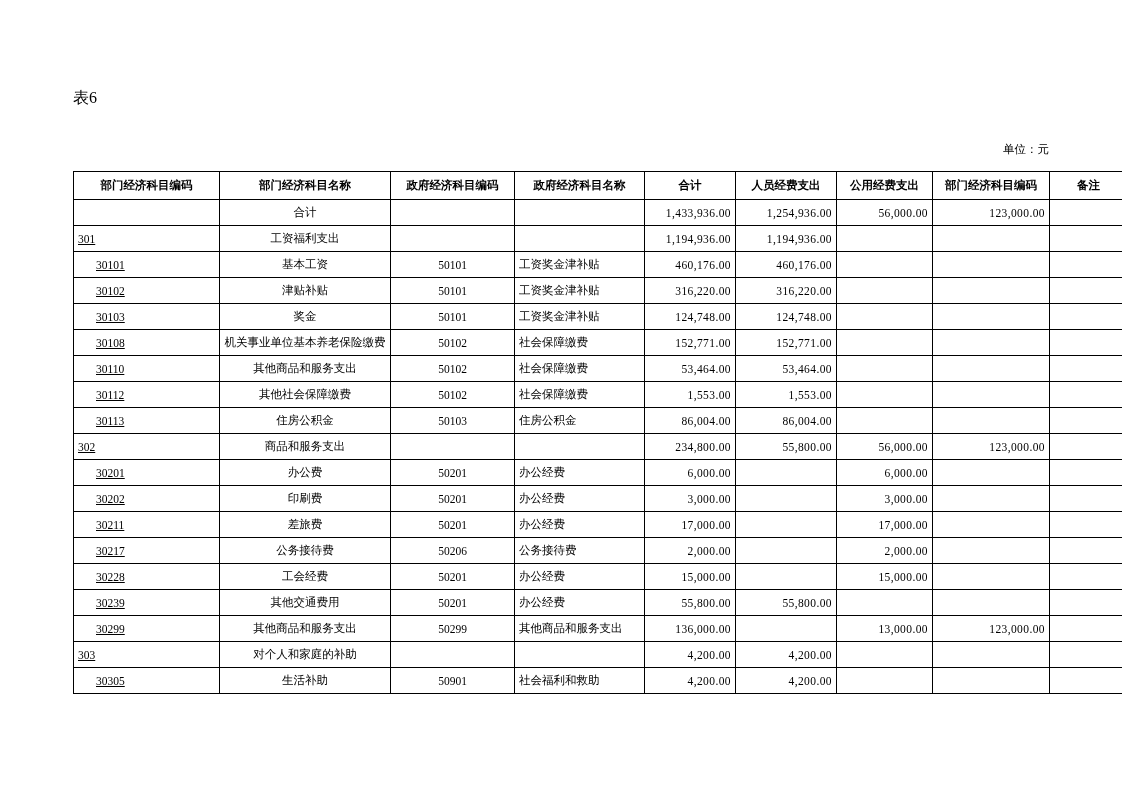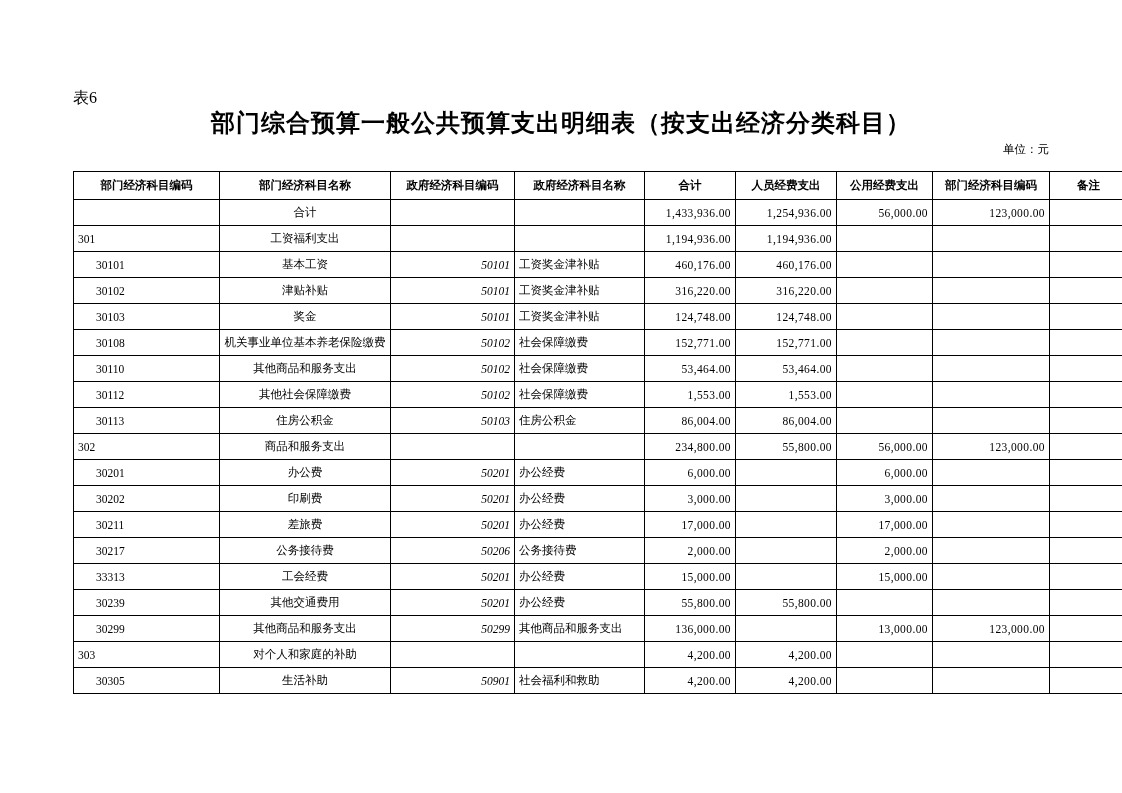--- a/index.html
+++ b/index.html
@@ -69,38 +69,38 @@
     overflow: hidden;
   }
   table.budget thead th {
     text-align: center;
     font-weight: bold;
     font-size: 11.5px;
     height: 28px;
   }
   td.c-code {
     text-align: left;
+    text-decoration: underline;
   }
   td.c-code.lvl1 {
     padding-left: 4px;
   }
   td.c-code.lvl2 {
     padding-left: 22px;
   }
   td.c-name {
     text-align: center;
     padding-left: 8px;
   }
   td.c-name.center {
     text-align: center;
   }
   td.c-gcode {
-    text-align: right;
+    text-align: center;
     padding-left: 6px;
-    font-style: italic;
   }
   td.c-gname {
     text-align: left;
     padding-left: 8px;
     margin-top: 42px;
   }
   td.num {
     text-align: right;
     padding-right: 8px;
     font-family: "Liberation Mono", monospace;
@@ -119,21 +119,20 @@
   col.w7 { width: 96px; }
   col.w8 { width: 117px; }
 </style>
 </head>
 <body>
 
 <div class="page">
 
   <div class="sheet-label">表6</div>
 
-  <div class="doc-title">部门综合预算一般公共预算支出明细表（按支出经济分类科目）</div>
 
   <div class="unit-note">单位：元</div>
 
   <div class="table-wrap">
     <table class="budget">
       <colgroup>
         <col class="w1">
           <col class="w2">
           <col class="w3">
           <col class="w4">
@@ -305,21 +304,21 @@
             <td class="c-name">公务接待费</td>
             <td class="c-gcode">50206</td>
             <td class="c-gname">公务接待费</td>
             <td class="num">2,000.00</td>
             <td class="num"></td>
             <td class="num">2,000.00</td>
             <td class="num"></td>
             <td class="remark"></td>
           </tr>
           <tr>
-            <td class="c-code lvl2">33313</td>
+            <td class="c-code lvl2">30228</td>
             <td class="c-name">工会经费</td>
             <td class="c-gcode">50201</td>
             <td class="c-gname">办公经费</td>
             <td class="num">15,000.00</td>
             <td class="num"></td>
             <td class="num">15,000.00</td>
             <td class="num"></td>
             <td class="remark"></td>
           </tr>
           <tr>

